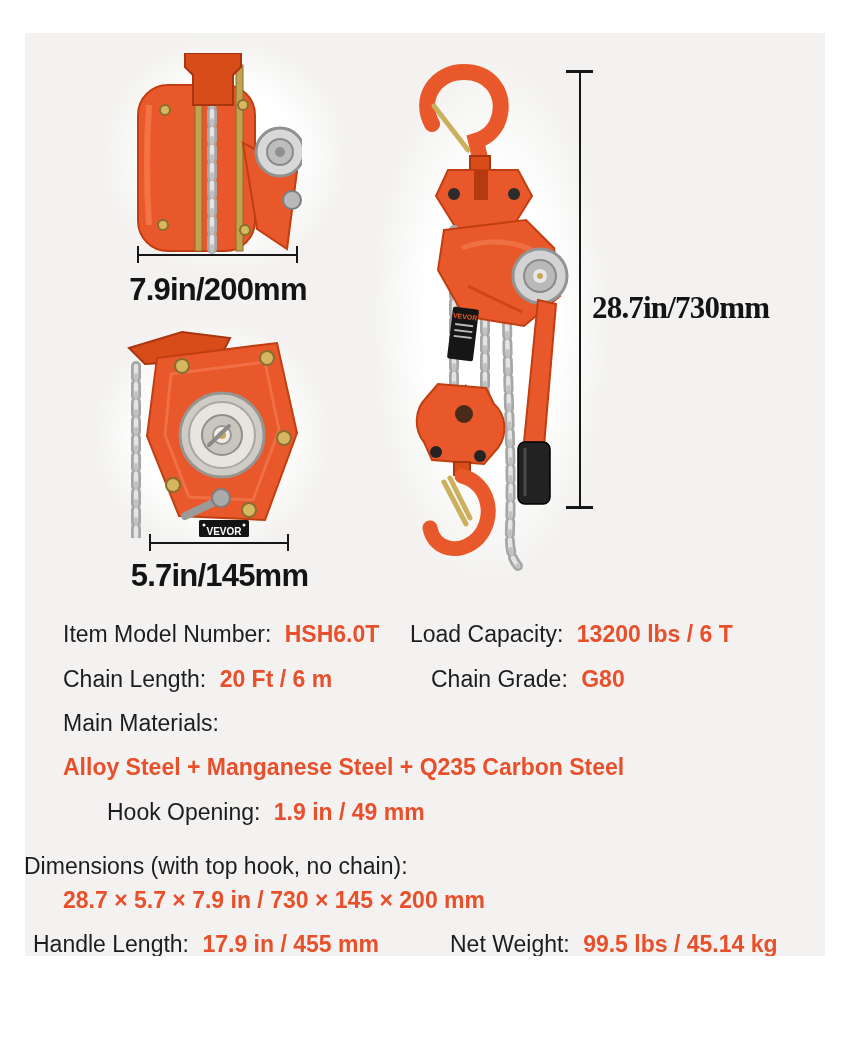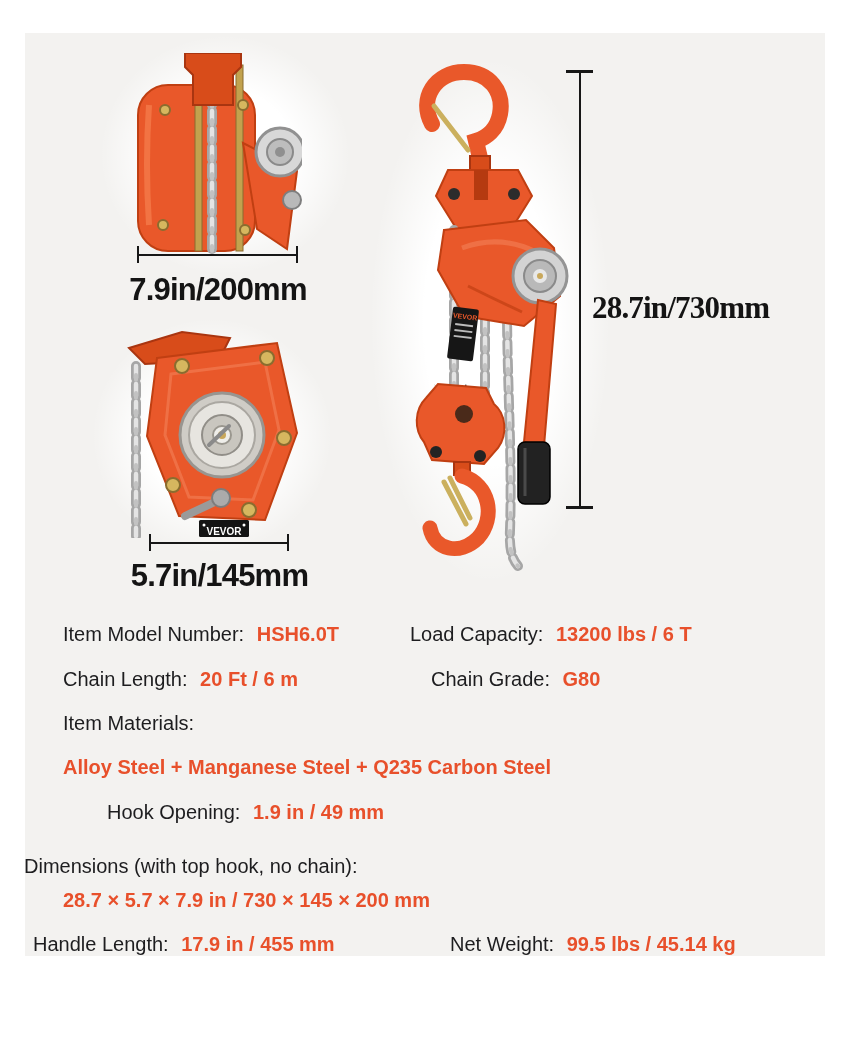--- a/index.html
+++ b/index.html
@@ -21,21 +21,21 @@
   
   .dim-line{position:absolute;background:#171717;}
   .dim-label{
     position:absolute;color:#141414;font-weight:700;
     font-size:31px;letter-spacing:-0.8px;white-space:nowrap;
   }
   .center{text-align:center;}
   
   .spec-row{
     position:absolute;left:0;width:850px;padding-left:63px;box-sizing:border-box;
-    font-size:20px;line-height:28px;color:#1d1d1f;white-space:nowrap;
+    font-size:23px;line-height:28px;color:#1d1d1f;white-space:nowrap;
   }
   .spec-row .lbl{font-weight:400;color:#1d1d1f;margin-right:7px;}
   .spec-row .val{font-weight:600;color:#e8502b;}
   .pair2{position:absolute;top:0;}
   
   .ch1{fill:none;stroke:#a6a6a6;stroke-width:10;stroke-dasharray:12 6;stroke-linecap:round;}
   .ch2{fill:none;stroke:#e4e4e4;stroke-width:4.5;stroke-dasharray:12 6;stroke-linecap:round;}
   .ch3{fill:none;stroke:#c2c2c2;stroke-width:4;stroke-dasharray:5 13;stroke-dashoffset:-9;stroke-linecap:round;}
   .orange{fill:#e9582a;stroke:#c03f12;stroke-width:2;}
   .orangedark{fill:#d84c1a;stroke:#a93510;stroke-width:2;}
@@ -191,21 +191,21 @@
   <div class="spec-row" style="top:665px;">
     <span class="lbl">Chain Length:</span>
     <span class="val">20 Ft / 6 m</span>
     <span class="pair2" style="left:390px;margin-left:41px;">
       <span class="lbl">Chain Grade:</span>
       <span class="val">G80</span>
     </span>
   </div>
 
   <div class="spec-row" style="top:709px;">
-    <span class="lbl">Item Materials:</span>
+    <span class="lbl">Main Materials:</span>
   </div>
 
   <div class="spec-row" style="top:753px;">
     <span class="val">Alloy Steel + Manganese Steel + Q235 Carbon Steel</span>
   </div>
 
   <div class="spec-row" style="top:798px;margin-left:44px;">
     <span class="lbl">Hook Opening:</span>
     <span class="val">1.9 in / 49 mm</span>
   </div>

